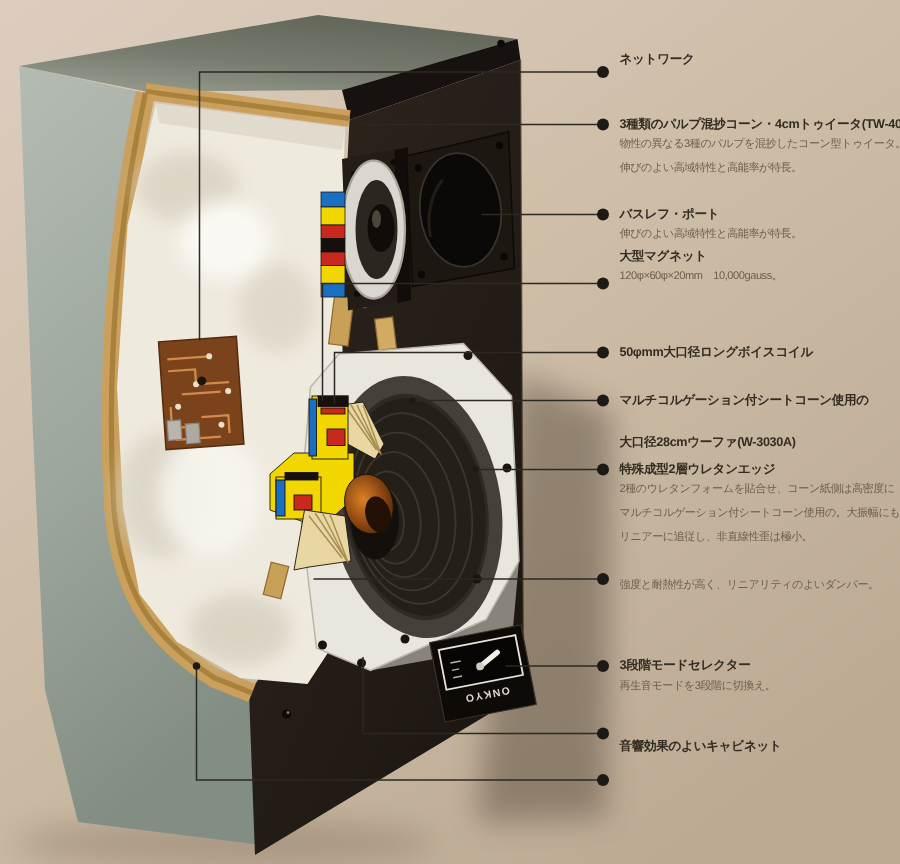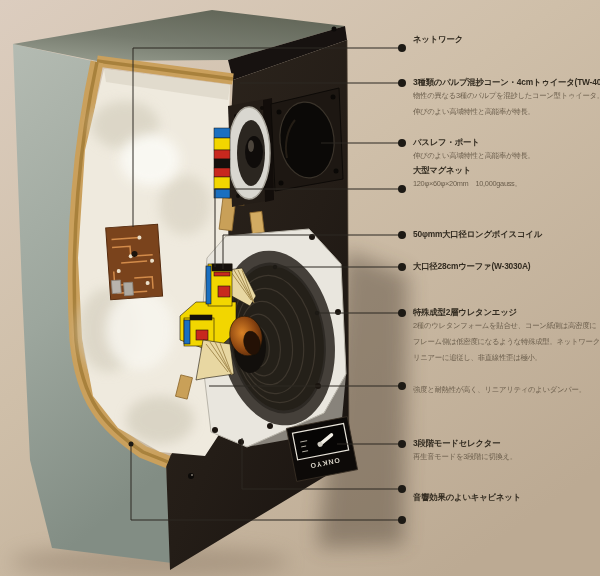--- a/index.html
+++ b/index.html
@@ -9,21 +9,21 @@
     background:#cec0ad;
   }
   #stage{position:absolute;inset:0;width:600px;height:576px;}
   .illus{position:absolute;left:0;top:0;}
   .labels{position:absolute;left:0;top:0;width:600px;height:576px;pointer-events:none;}
   .label{position:absolute;left:413px;width:186px;color:#352e24;}
   .label .hd{
     font-size:8.4px;font-weight:bold;line-height:12px;letter-spacing:-0.2px;
     color:#332c21;white-space:nowrap;
   }
-  .label .hd2{margin-top:0;}
+  .label .hd2{margin-top:16px;}
   .label .ds{
     font-size:7.4px;line-height:16px;letter-spacing:-0.3px;color:#6b5e4c;
     white-space:nowrap;
   }
   .label .ds:first-of-type{margin-top:3px;}
 </style>
 </head>
 <body>
 
 <div id="stage">
@@ -260,26 +260,27 @@
     <div class="ds">伸びのよい高域特性と高能率が特長。</div>
   </div>
   <div class="label" style="top:164px">
     <div class="hd">大型マグネット</div>
     <div class="ds">120φ×60φ×20mm　10,000gauss。</div>
   </div>
   <div class="label" style="top:228px">
     <div class="hd">50φmm大口径ロングボイスコイル</div>
   </div>
   <div class="label" style="top:260px">
+    <div class="hd">マルチコルゲーション付シートコーン使用の</div>
     <div class="hd hd2">大口径28cmウーファ(W-3030A)</div>
   </div>
   <div class="label" style="top:306px">
     <div class="hd">特殊成型2層ウレタンエッジ</div>
     <div class="ds">2種のウレタンフォームを貼合せ、コーン紙側は高密度に</div>
-    <div class="ds">フレーム側は低密度になるような特殊成型。ネットワーク</div>
+    <div class="ds">マルチコルゲーション付シートコーン使用の。大振幅にも</div>
     <div class="ds">リニアーに追従し、非直線性歪は極小。</div>
   </div>
   <div class="label" style="top:379px">
     <div class="ds">強度と耐熱性が高く、リニアリティのよいダンパー。</div>
   </div>
   <div class="label" style="top:437px">
     <div class="hd">3段階モードセレクター</div>
     <div class="ds">再生音モードを3段階に切換え。</div>
   </div>
   <div class="label" style="top:491px">

